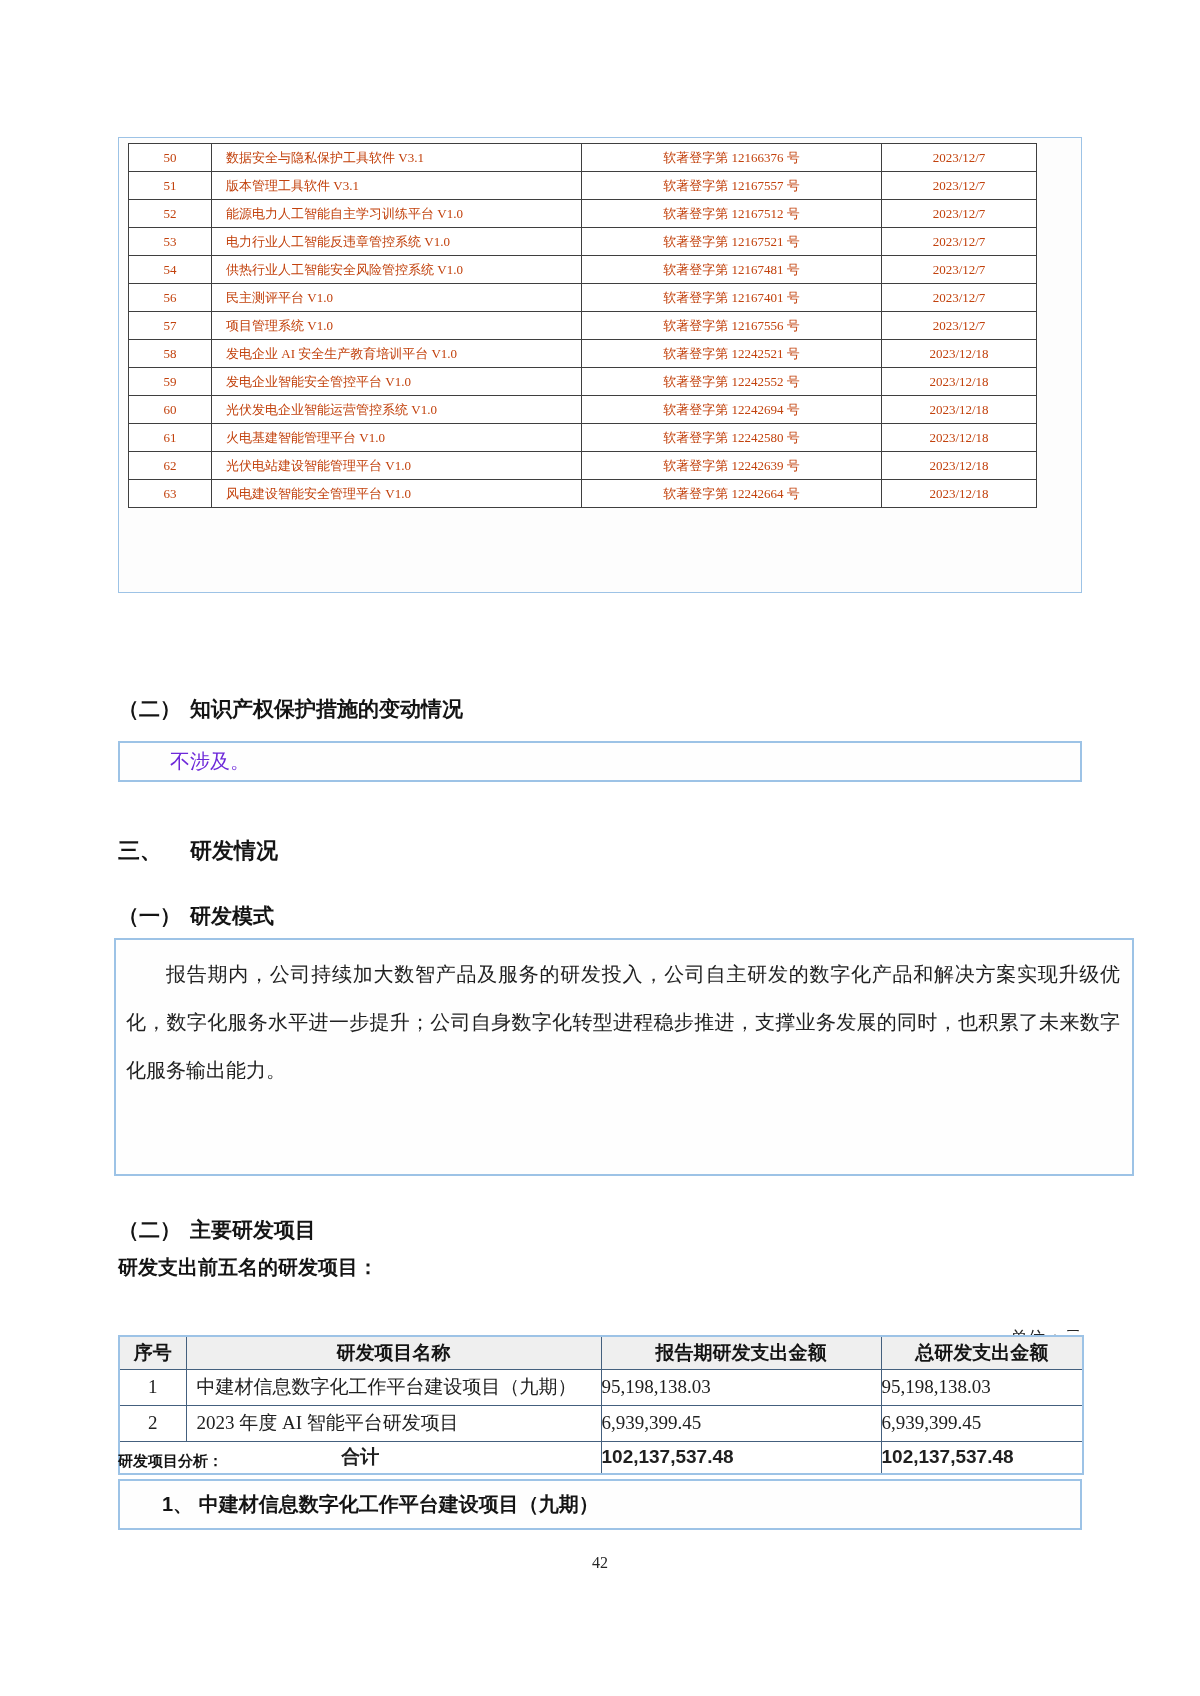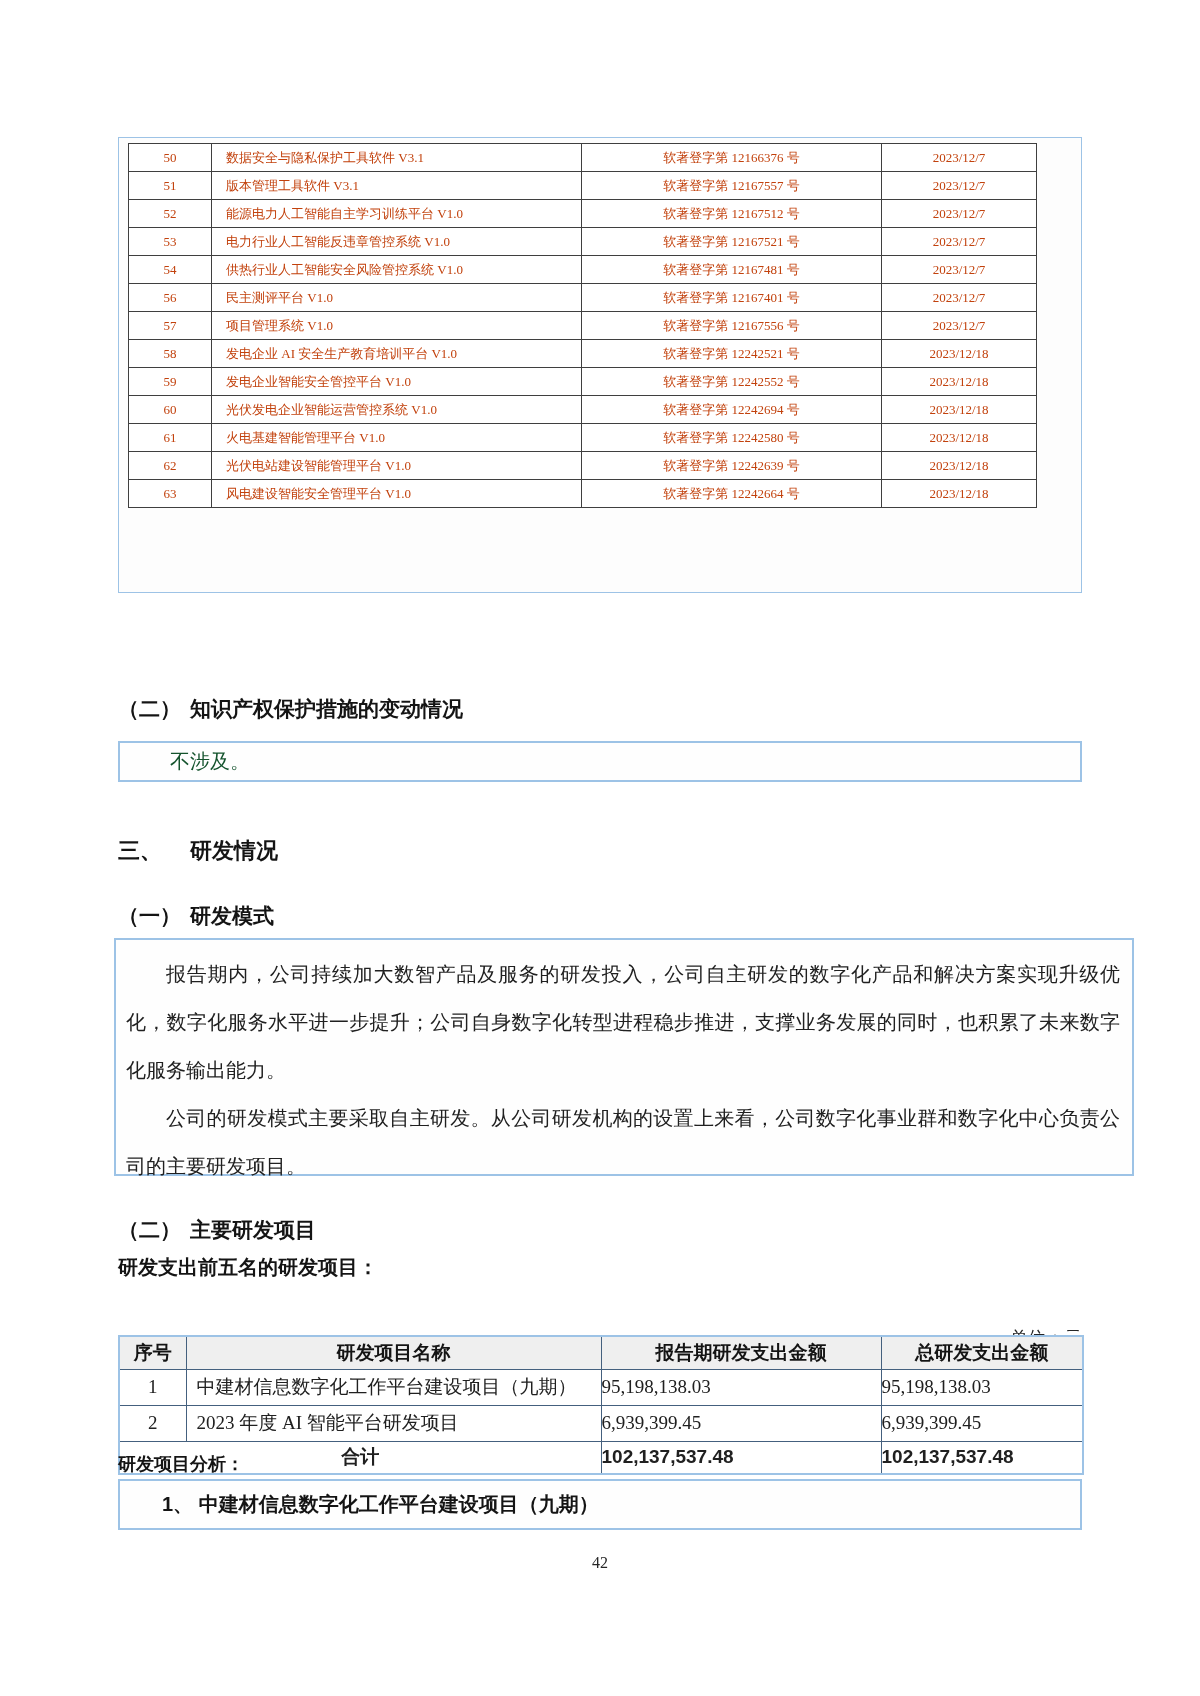--- a/index.html
+++ b/index.html
@@ -61,21 +61,21 @@
   .h-sub  { font-size:21px; }
   .h-main { font-size:22px; }
 
   
   .blue-box {
     border:2px solid #9dc3e6;
     background:#fefefe;
   }
   .nsj-box { left:118px; top:741px; width:964px; height:41px; }
   .nsj-box .nsj-text {
-    font-size:20px; line-height:37px; padding-left:50px; color:#14532d;
+    font-size:20px; line-height:37px; padding-left:50px; color:#6d28d9;
   }
   .para-box { left:114px; top:938px; width:1020px; height:238px; padding:10px 12px 0 10px; }
   .para-box p {
     font-size:20px;
     line-height:48px;
     text-indent:2em;
     color:#202020;
     text-align:justify;
   }
 
@@ -112,21 +112,21 @@
     font-weight:bold; height:33px;
     font-family:"Liberation Sans","DejaVu Sans",sans-serif;
   }
   .rd-table tr.total-row td.t-label { text-align:center; font-size:19px; }
   .rdcol-no { width:67px; } .rdcol-name { width:415px; }
   .rdcol-period { width:280px; } .rdcol-total { width:202px; }
 
   
   .analysis-title {
     font-family:"Liberation Sans","DejaVu Sans",sans-serif;
-    font-weight:bold; font-size:18px; color:#141414;
+    font-weight:bold; font-size:15px; color:#141414;
   }
   .analysis-box { left:118px; top:1479px; width:964px; height:51px; }
   .analysis-box .a-text {
     font-family:"Liberation Sans","DejaVu Sans",sans-serif;
     font-weight:bold; font-size:20px; line-height:47px;
     padding-left:42px; color:#141414; white-space:nowrap;
   }
 
   .page-number {
     left:0; top:1554px; width:100%;
@@ -241,21 +241,20 @@
     <span class="hlabel">三、</span>
     <span>研发情况</span>
   </div>
 
   <div class="abs heading h-sub" style="left:118px; top:902px;">
     <span class="hlabel">（一）</span>
     <span>研发模式</span>
   </div>
   <div class="abs blue-box para-box">
     <p>报告期内，公司持续加大数智产品及服务的研发投入，公司自主研发的数字化产品和解决方案实现升级优化，数字化服务水平进一步提升；公司自身数字化转型进程稳步推进，支撑业务发展的同时，也积累了未来数字化服务输出能力。</p>
-    <p>公司的研发模式主要采取自主研发。从公司研发机构的设置上来看，公司数字化事业群和数字化中心负责公司的主要研发项目。</p>
   </div>
 
   <div class="abs heading h-sub" style="left:118px; top:1216px;">
     <span class="hlabel">（二）</span>
     <span>主要研发项目</span>
   </div>
   <div class="abs subtitle" style="left:118px; top:1254px;">研发支出前五名的研发项目：</div>
   <div class="abs unit-label" style="right:118px; top:1326px;">单位：元</div>
 
   <table class="abs rd-table">

